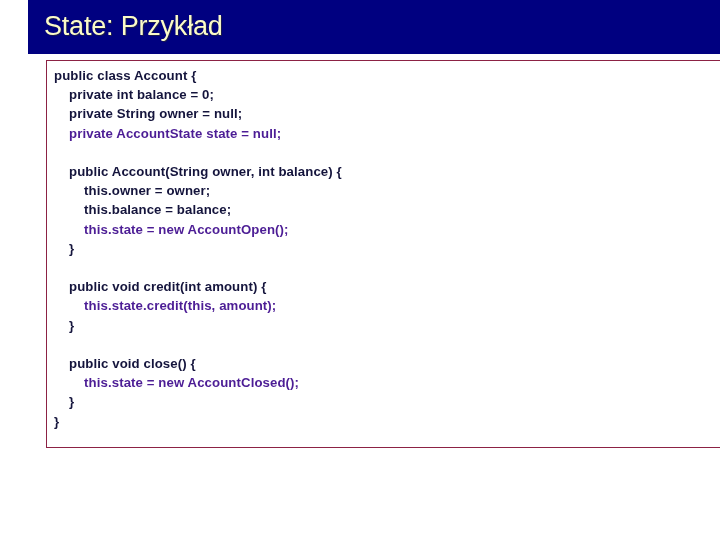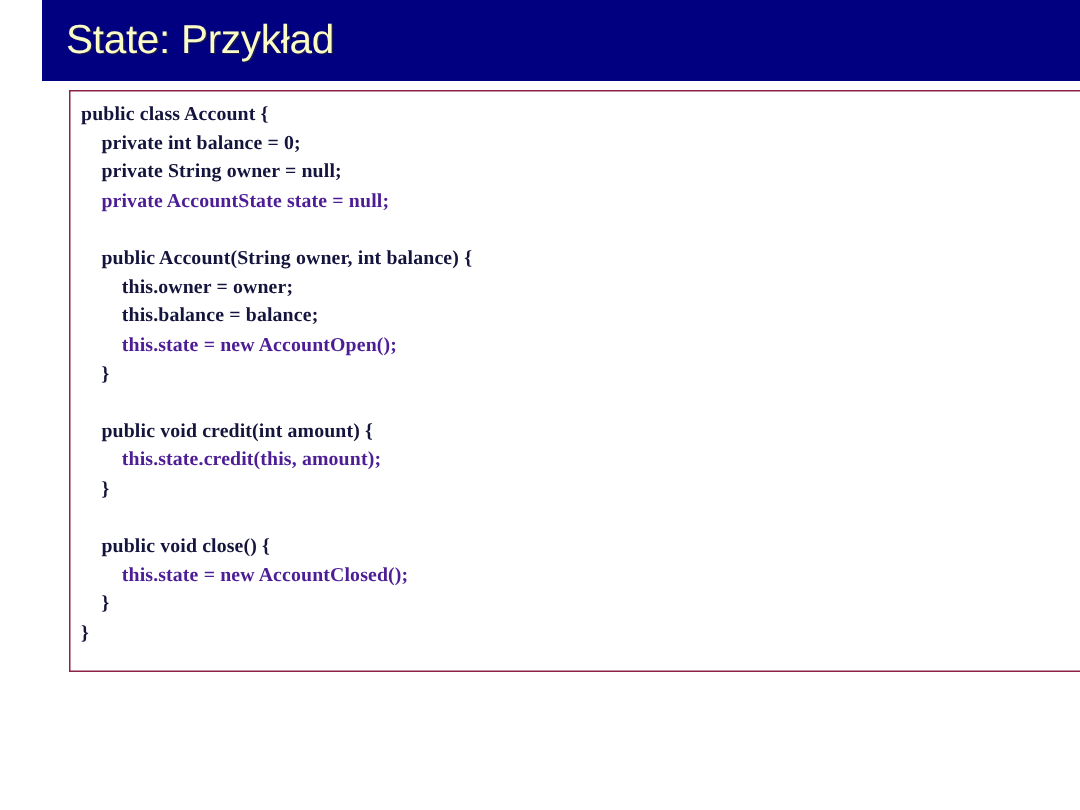--- a/index.html
+++ b/index.html
@@ -57,21 +57,21 @@
     background: #ffffff;
     border: 1px solid #8c2244;
   }
 
   #code-listing {
     position: absolute;
     left: 7px;
     top: 5px;
     margin: 0;
     padding: 0;
-    font-family: Liberation Serif, serif;
+    font-family: Liberation Sans, sans-serif;
     font-size: 13.2px;
     font-weight: bold;
     line-height: 19.2px;
     color: #14143c;
     white-space: pre;
     letter-spacing: 0.1px;
   }
 
   .code-line {
     display: block;

